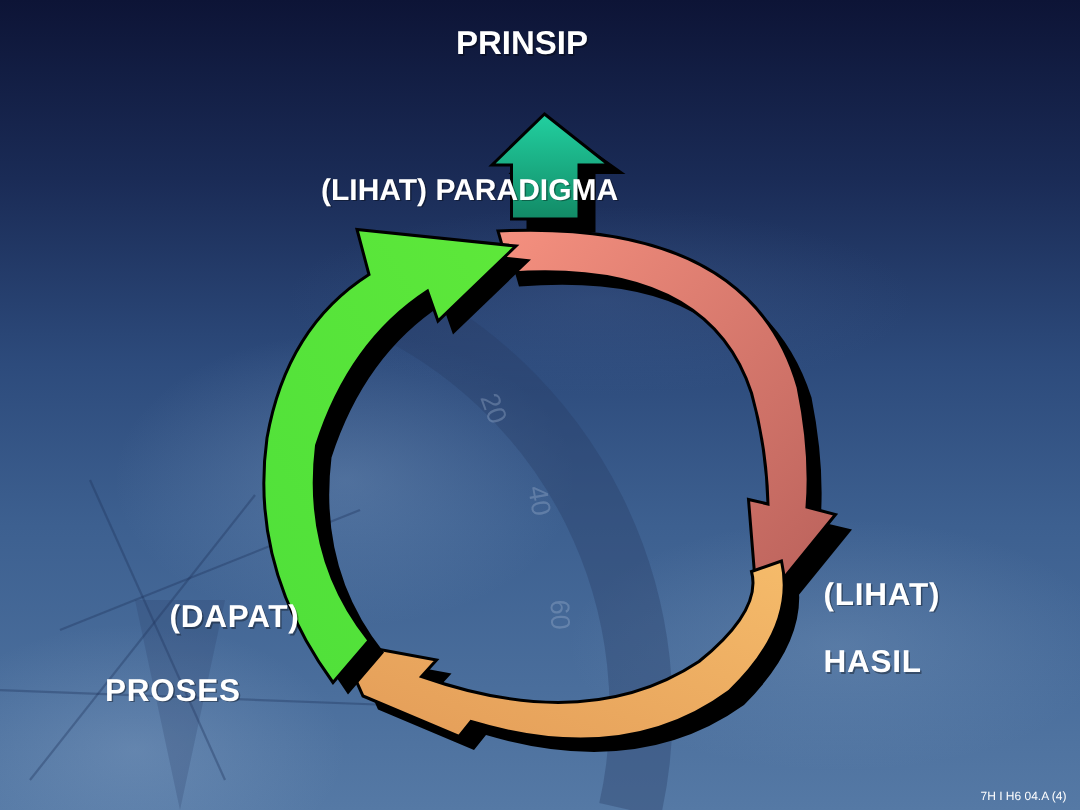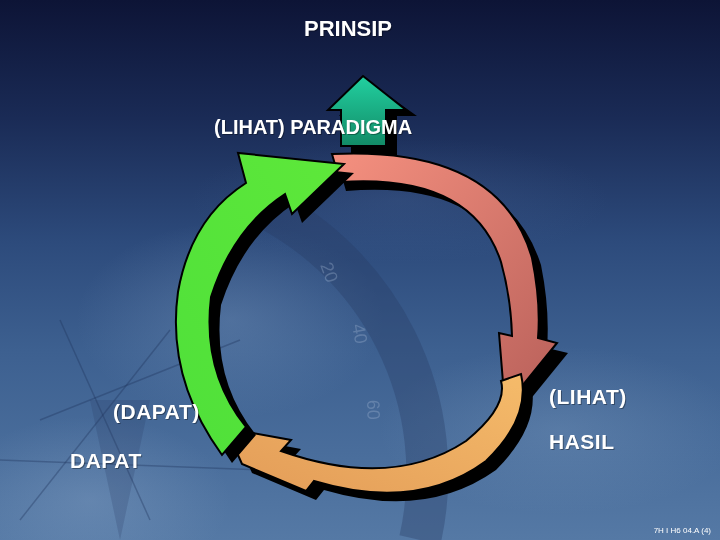--- a/index.html
+++ b/index.html
@@ -95,15 +95,15 @@
 </svg>
 
 <div class="label label-top" style="left:304px; top:16px;">PRINSIP</div>
 
 <div class="label label-top" style="left:214px; top:116px; font-size:20px;">(LIHAT) PARADIGMA</div>
 
 <div class="label label-side" style="left:549px; top:385px;">(LIHAT)</div>
 <div class="label label-side" style="left:549px; top:430px;">HASIL</div>
 
 <div class="label label-side" style="left:69px; top:400px;margin-left:44px;">(DAPAT)</div>
-<div class="label label-side" style="left:70px; top:449px;">DAPAT</div>
+<div class="label label-side" style="left:70px; top:449px;">PROSES</div>
 
 <div class="footer-code">7H I H6 04.A (4)</div>
 
 </body></html>

